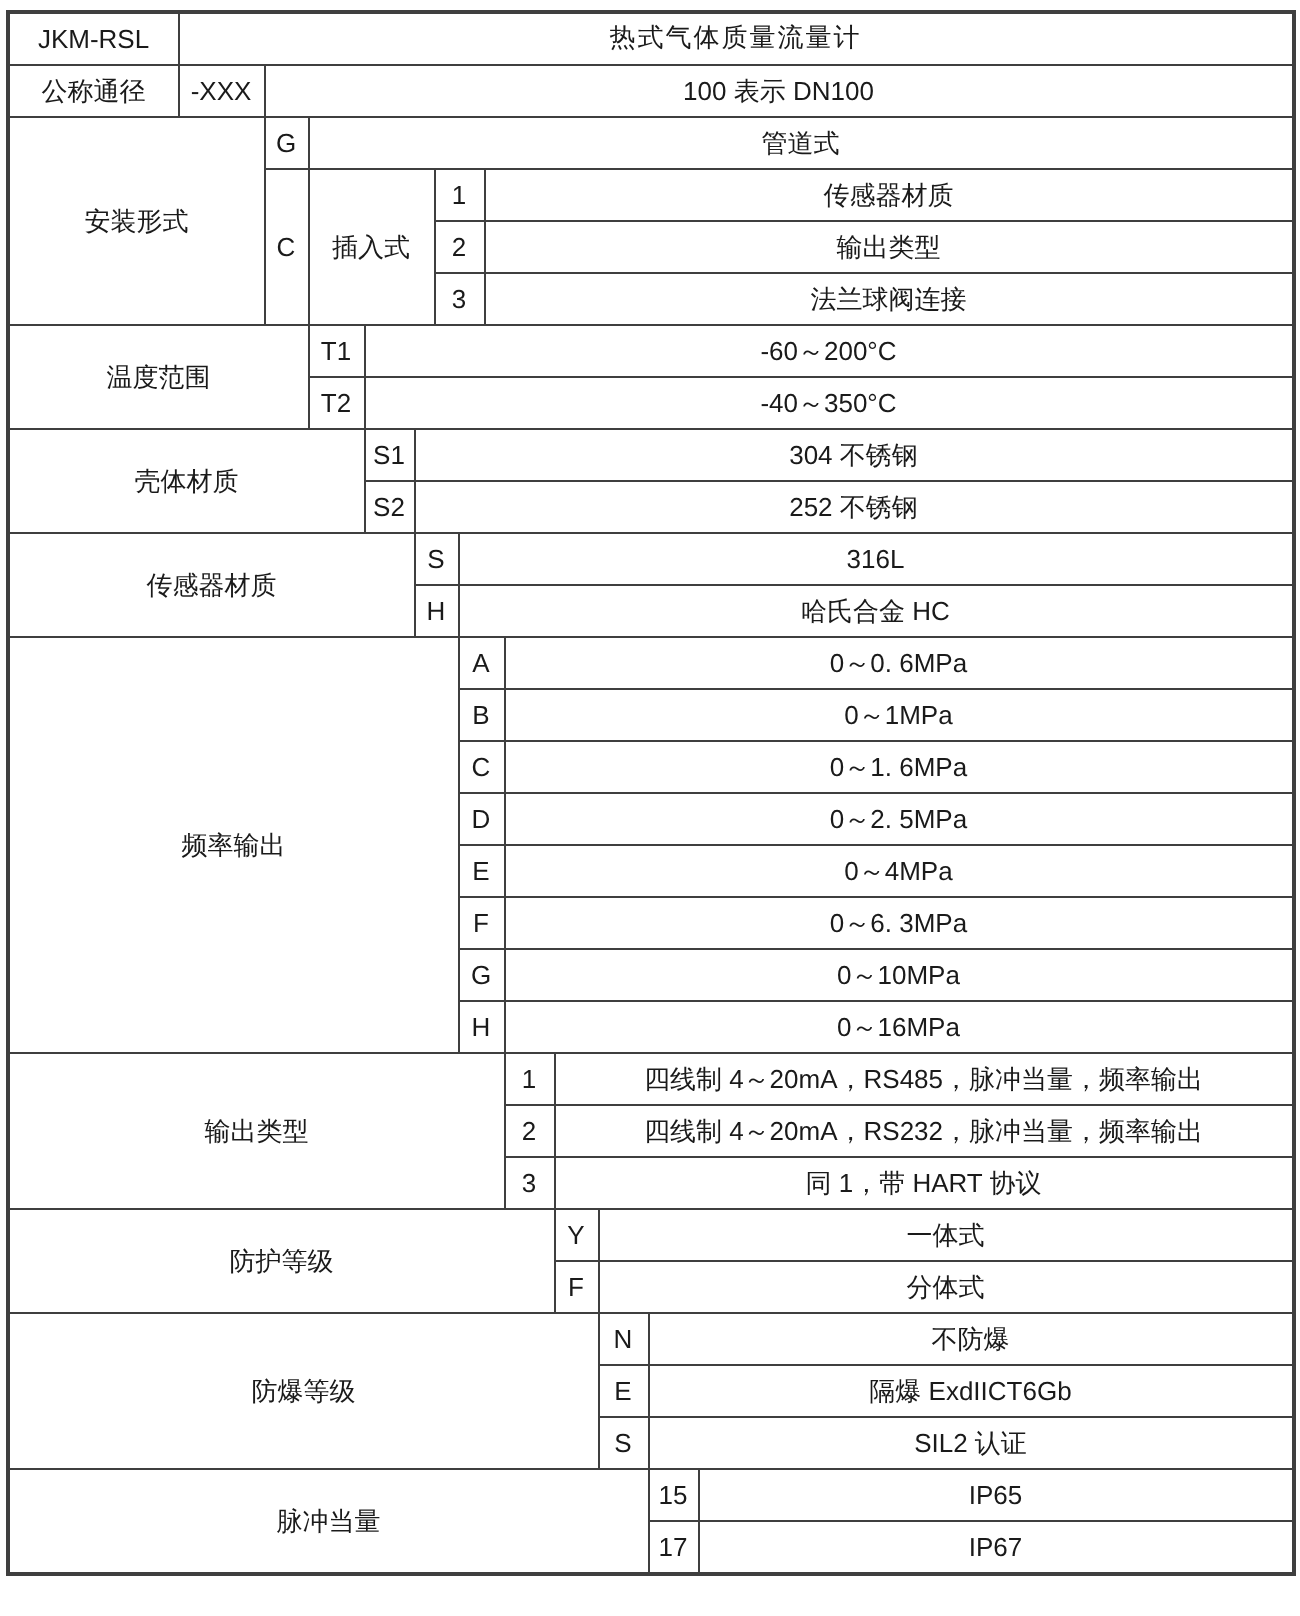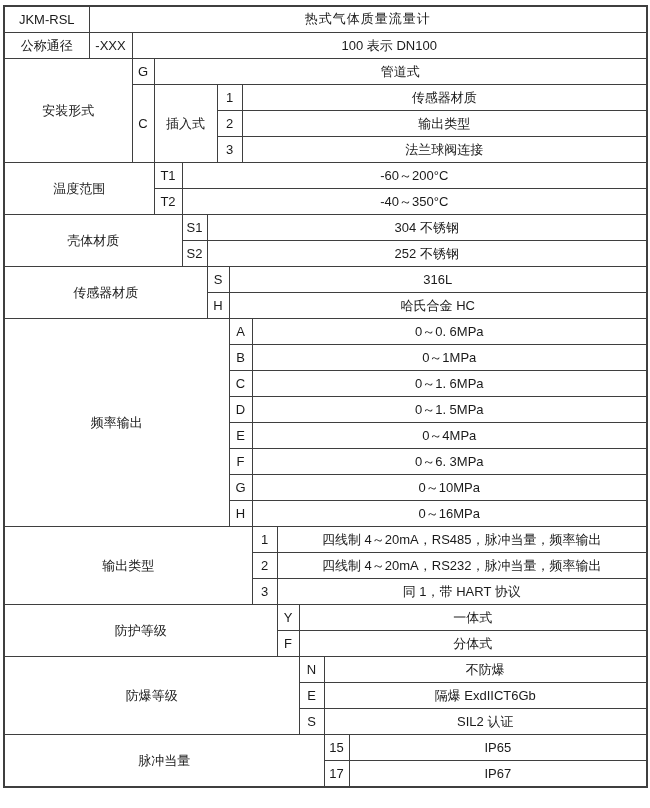--- a/index.html
+++ b/index.html
@@ -135,21 +135,21 @@
   <tr>
     <td colspan="2" class="c">B</td>
     <td colspan="5" class="v">0～1MPa</td>
   </tr>
   <tr>
     <td colspan="2" class="c blue">C</td>
     <td colspan="5" class="v blue">0～1. 6MPa</td>
   </tr>
   <tr>
     <td colspan="2" class="c">D</td>
-    <td colspan="5" class="v">0～1. 5MPa</td>
+    <td colspan="5" class="v">0～2. 5MPa</td>
   </tr>
   <tr>
     <td colspan="2" class="c blue">E</td>
     <td colspan="5" class="v blue">0～4MPa</td>
   </tr>
   <tr>
     <td colspan="2" class="c">F</td>
     <td colspan="5" class="v">0～6. 3MPa</td>
   </tr>
   <tr>

